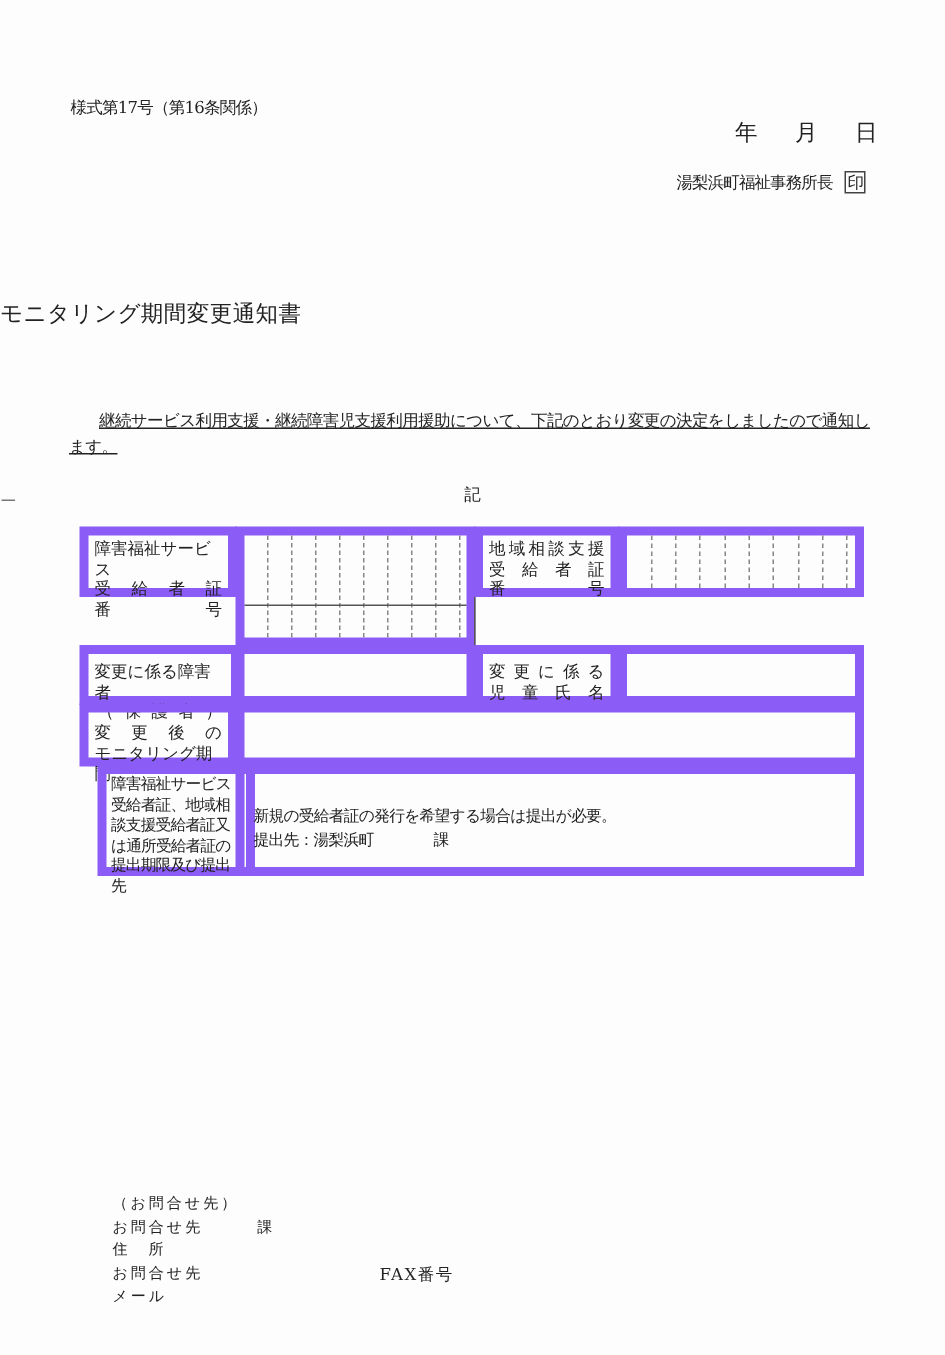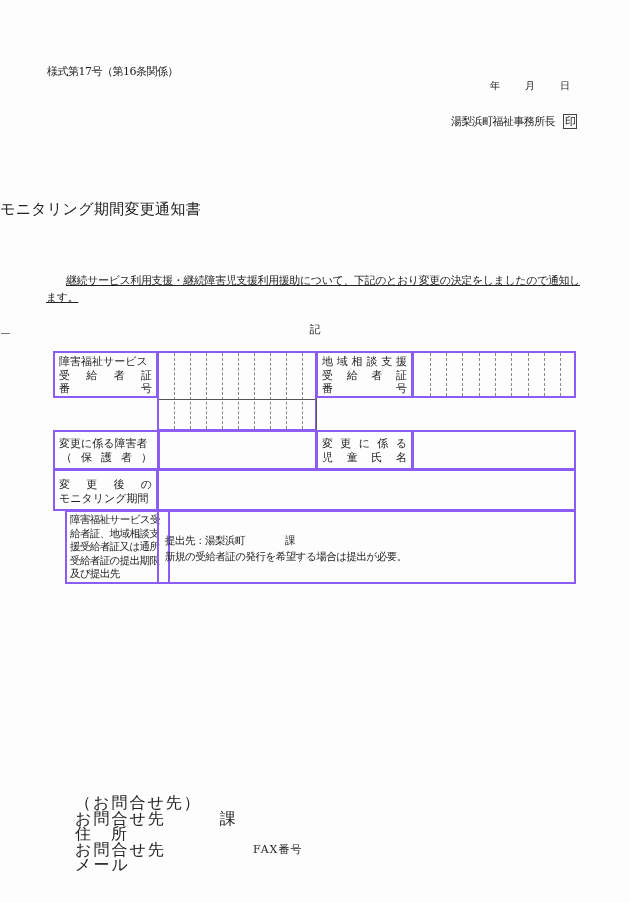--- a/index.html
+++ b/index.html
@@ -1,40 +1,40 @@
 <!DOCTYPE html>
 <html><head>
 <meta charset="utf-8">
 <style>
   html, body { margin: 0; padding: 0; background: #fdfdfd; }
   body { width: 630px; height: 903px; position: relative; overflow: hidden;
          font-family: "DejaVu Serif", "Liberation Serif", serif; color: #222; }
   .abs { position: absolute; }
   .form-no { left: 47px; top: 64px; font-size: 11px; letter-spacing: -0.5px; }
-  .date-row { top: 79px; left: 490px; font-size: 10px; }
+  .date-row { top: 79px; left: 490px; font-size: 15px; }
   .date-row span { display: inline-block; }
   .issuer { top: 114px; left: 451px; font-size: 11px; letter-spacing: -0.6px; }
   .seal { display: inline-block; border: 1px solid #444; padding: 0 1px; margin-left: 8px; font-size: 11px; line-height: 13px; }
   .title { top: 200px; left: 0; width: 630px; text-align: left; font-size: 15px; letter-spacing: 0.3px; }
   .body-text { top: 272px; left: 46px; width: 540px; font-size: 11px; line-height: 17px; letter-spacing: -0.4px; text-indent: 20px; text-decoration: underline; }
   .ki { top: 322px; left: 0; width: 630px; text-align: center; font-size: 11px; }
   .dash { top: 333px; left: 1px; width: 9px; height: 1px; background: #777; }
 
   
   .tbl { left: 53px; top: 351px; width: 523px; height: 233px; }
   .cell { position: absolute; box-sizing: border-box; font-size: 11px; }
-  .b { border: 2px solid #8b5cf6; }
+  .b { border: 6px solid #8b5cf6; }
   .label { line-height: 13.5px; padding: 2px 4px; }
   .spread { display: flex; justify-content: space-between; }
   .dig { position: absolute; top: 0; bottom: 0; border-left: 1px dashed #888; }
   .line { position: absolute; background: #555; }
   .small { font-size: 10.5px; letter-spacing: -0.6px; line-height: 13.5px; padding: 1px 3px; }
   .content { font-size: 10.5px; letter-spacing: -0.5px; line-height: 16px; padding: 0 6px; }
 
-  .contact { left: 75px; top: 795px; font-size: 16px; line-height: 15.5px; letter-spacing: 2px; }
+  .contact { left: 75px; top: 795px; font-size: 10px; line-height: 15.5px; letter-spacing: 2px; }
   .contact div { white-space: pre; }
   .fax { left: 253px; top: 842px; font-size: 11px; letter-spacing: 1px; }
 </style>
 </head>
 <body>
 
 <div class="abs form-no">様式第17号（第16条関係）</div>
 
 <div class="abs date-row">
   <span>年</span><span style="width:25px"></span><span>月</span><span style="width:25px"></span><span>日</span>
@@ -149,22 +149,22 @@
         <span>更</span>
         <span>後</span>
         <span>の</span>
     </div>
     <div>モニタリング期間</div>
   </div>
   <div class="cell b" style="left:104px;top:118px;width:419px;height:42px;"></div>
 
   <div class="cell b small" style="left:12px;top:159px;width:105px;height:74px;">障害福祉サービス受給者証、地域相談支援受給者証又は通所受給者証の提出期限及び提出先</div>
   <div class="cell b content" style="left:104px;top:159px;width:419px;height:74px;padding-top:20px;">
+    <div>新規の受給者証の発行を希望する場合は提出が必要。</div>
     <div style="white-space:pre;">提出先：湯梨浜町　　　　課</div>
-    <div>新規の受給者証の発行を希望する場合は提出が必要。</div>
   </div>
 </div>
 
 <div class="abs contact">
   <div>（お問合せ先）</div>
   <div>お問合せ先　　　課</div>
   <div>住　所</div>
   <div>お問合せ先</div>
   <div>メール</div>
 </div>

